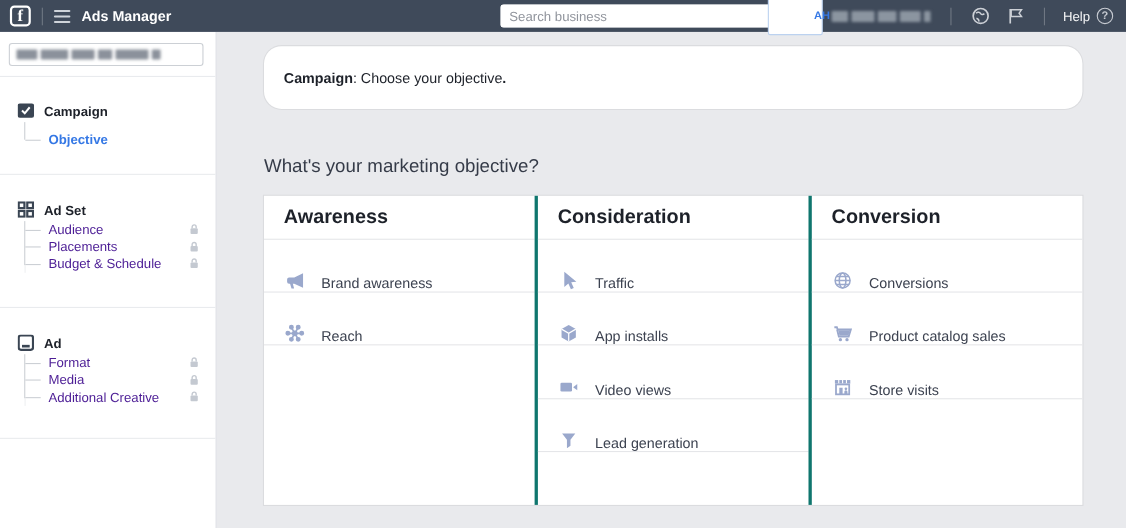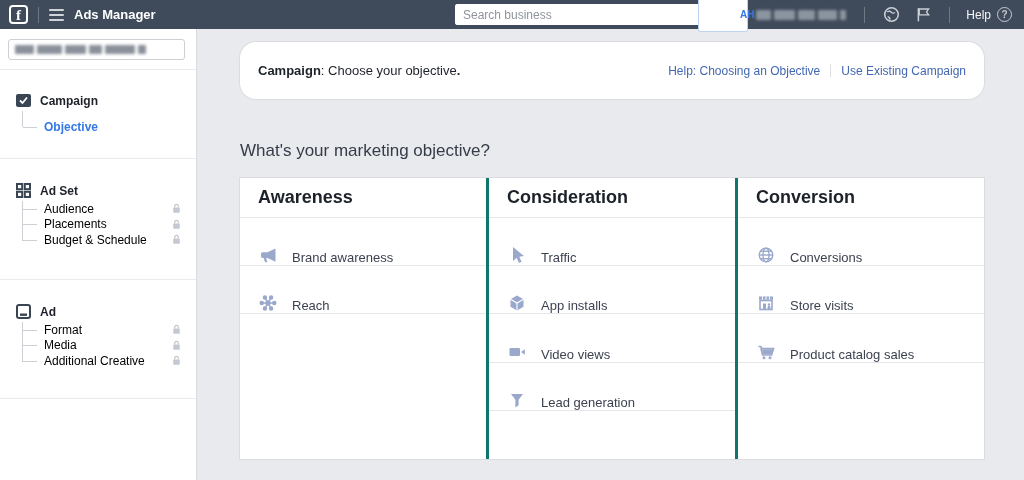--- a/index.html
+++ b/index.html
@@ -33,21 +33,21 @@
   
   .sidebar { position:absolute; top:29px; left:0; width:197px; bottom:0; background:#fff; border-right:1px solid #d9dbe0; }
   .acct-select { position:absolute; top:10px; left:8px; width:177px; height:21px; border:1px solid #ccd0d5; border-radius:3px; background:#fff; display:flex; align-items:center; padding:0 6px; cursor:pointer; }
   .acct-select .blur-row { display:flex; gap:3px; filter:blur(1.5px); }
   .acct-select .blur-row i { display:block; height:9px; background:#8b919b; border-radius:1px; }
   .side-divider { position:absolute; left:0; width:100%; height:1px; background:#e9ebee; }
   .step-header { position:absolute; left:16px; display:flex; align-items:center; gap:9px; cursor:pointer; }
   .step-header .label { font-size:12px; font-weight:bold; color:#1d2129; }
   .step-icon { width:15px; height:15px; flex:0 0 auto; }
   .tree { list-style:none; position:absolute; left:22px; border-left:1px solid #ccd0d5; }
-  .tree li { position:relative; padding-left:21px; font-size:12px; color:#000000; height:15.5px; display:flex; align-items:center; cursor:pointer; }
+  .tree li { position:relative; padding-left:21px; font-size:12px; color:#4c1d95; height:15.5px; display:flex; align-items:center; cursor:pointer; }
   .tree li::before { content:''; position:absolute; left:0; top:50%; width:14px; height:1px; background:#ccd0d5; }
   .tree li:last-child::after { content:''; position:absolute; left:-1px; top:calc(50% + 1px); bottom:-3px; width:1px; background:#fff; }
   .tree li .lock { position:absolute; left:148px; top:2px; }
   .tree li.active { color:#3578e5; font-weight:bold; }
 
   
   .content { position:absolute; top:29px; left:197px; right:0; bottom:0; background:#e9eaed; }
   .campaign-card { position:absolute; left:43px; top:13px; width:744px; height:57px; background:#fff; box-shadow:0 0 0 1px rgba(0,0,0,0.06); display:flex; align-items:center; justify-content:space-between; padding:0 18px;border-radius:16px; }
   .card-title { font-size:13px; color:#1d2129; }
   .card-title .b { font-weight:bold; }
@@ -216,25 +216,20 @@
       </li>
   </ul>
   <div class="side-divider" style="top:369px"></div>
 </div>
 
 <div class="content">
 
   <div class="campaign-card">
     <div class="card-title">
       <span class="b">Campaign</span><span>: Choose your objective</span><span class="b">.</span>
-    </div>
-    <div class="card-links">
-      <a>Help: Choosing an Objective</a>
-      <span class="vsep"></span>
-      <a>Use Existing Campaign</a>
     </div>
   </div>
 
   <div class="question">What's your marketing objective?</div>
 
   <div class="obj-table">
 
     <div class="obj-col">
       <div class="obj-head">Awareness</div>
       <div class="obj-row">
@@ -301,36 +296,36 @@
             <circle cx="10" cy="10" r="6.8"></circle>
             <ellipse cx="10" cy="10" rx="3" ry="6.8"></ellipse>
             <line x1="3.2" y1="10" x2="16.8" y2="10"></line>
             <line x1="4.4" y1="6.3" x2="15.6" y2="6.3"></line>
             <line x1="4.4" y1="13.7" x2="15.6" y2="13.7"></line>
           </svg>
         <span class="lbl">Conversions</span>
       </div>
       <div class="obj-row">
         <svg class="obj-icon" viewBox="0 0 20 20">
+            <path d="M2.5 4.5h2.3l.7 2h12l-2 6.5H6.6L5 6.5" fill="none" stroke="#9aa8cc" stroke-width="1.7"></path>
+            <path d="M6 7.2h10.8l-1.6 5H7.2z" fill="#9aa8cc"></path>
+            <circle cx="8" cy="15.8" r="1.5" fill="#9aa8cc"></circle>
+            <circle cx="14" cy="15.8" r="1.5" fill="#9aa8cc"></circle>
+          </svg>
+        <span class="lbl">Product catalog sales</span>
+      </div>
+      <div class="obj-row">
+        <svg class="obj-icon" viewBox="0 0 20 20">
             <rect x="3" y="3.5" width="14" height="3.2" fill="#9aa8cc"></rect>
             <line x1="6.5" y1="3.5" x2="6.5" y2="6.7" stroke="#fff" stroke-width="1"></line>
             <line x1="10" y1="3.5" x2="10" y2="6.7" stroke="#fff" stroke-width="1"></line>
             <line x1="13.5" y1="3.5" x2="13.5" y2="6.7" stroke="#fff" stroke-width="1"></line>
             <rect x="4" y="7.5" width="12" height="9" fill="none" stroke="#9aa8cc" stroke-width="1.6"></rect>
             <rect x="7" y="10.5" width="3" height="6" fill="#9aa8cc"></rect>
             <circle cx="13" cy="11.5" r="1.2" fill="#9aa8cc"></circle>
             <path d="M11.6 16.5v-2.3a1.4 1.4 0 0 1 2.8 0v2.3z" fill="#9aa8cc"></path>
           </svg>
         <span class="lbl">Store visits</span>
       </div>
-      <div class="obj-row">
-        <svg class="obj-icon" viewBox="0 0 20 20">
-            <path d="M2.5 4.5h2.3l.7 2h12l-2 6.5H6.6L5 6.5" fill="none" stroke="#9aa8cc" stroke-width="1.7"></path>
-            <path d="M6 7.2h10.8l-1.6 5H7.2z" fill="#9aa8cc"></path>
-            <circle cx="8" cy="15.8" r="1.5" fill="#9aa8cc"></circle>
-            <circle cx="14" cy="15.8" r="1.5" fill="#9aa8cc"></circle>
-          </svg>
-        <span class="lbl">Product catalog sales</span>
-      </div>
     </div>
 
   </div>
 </div>
 
 </body></html>

